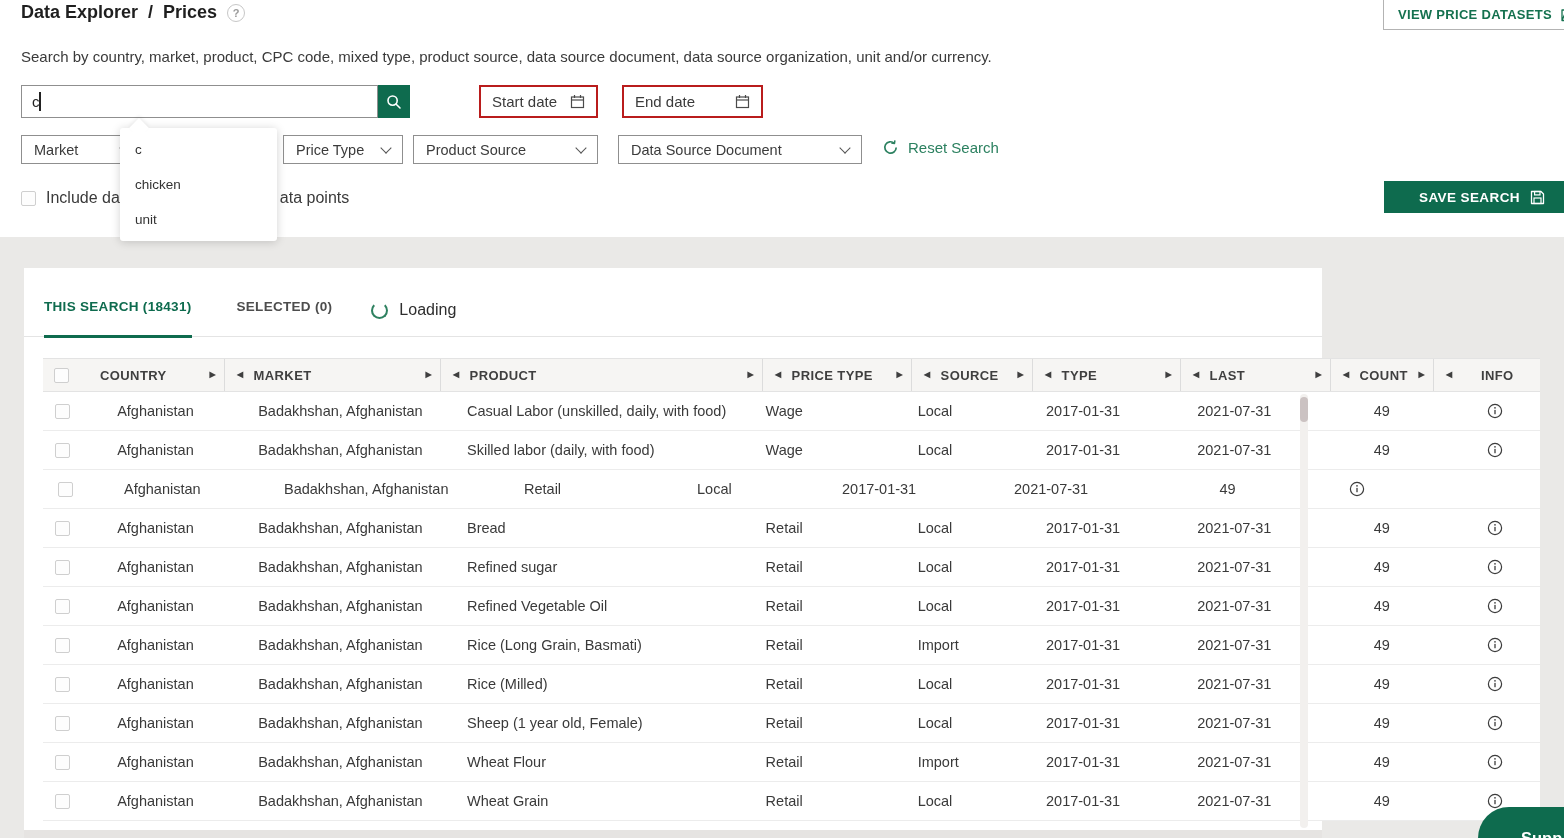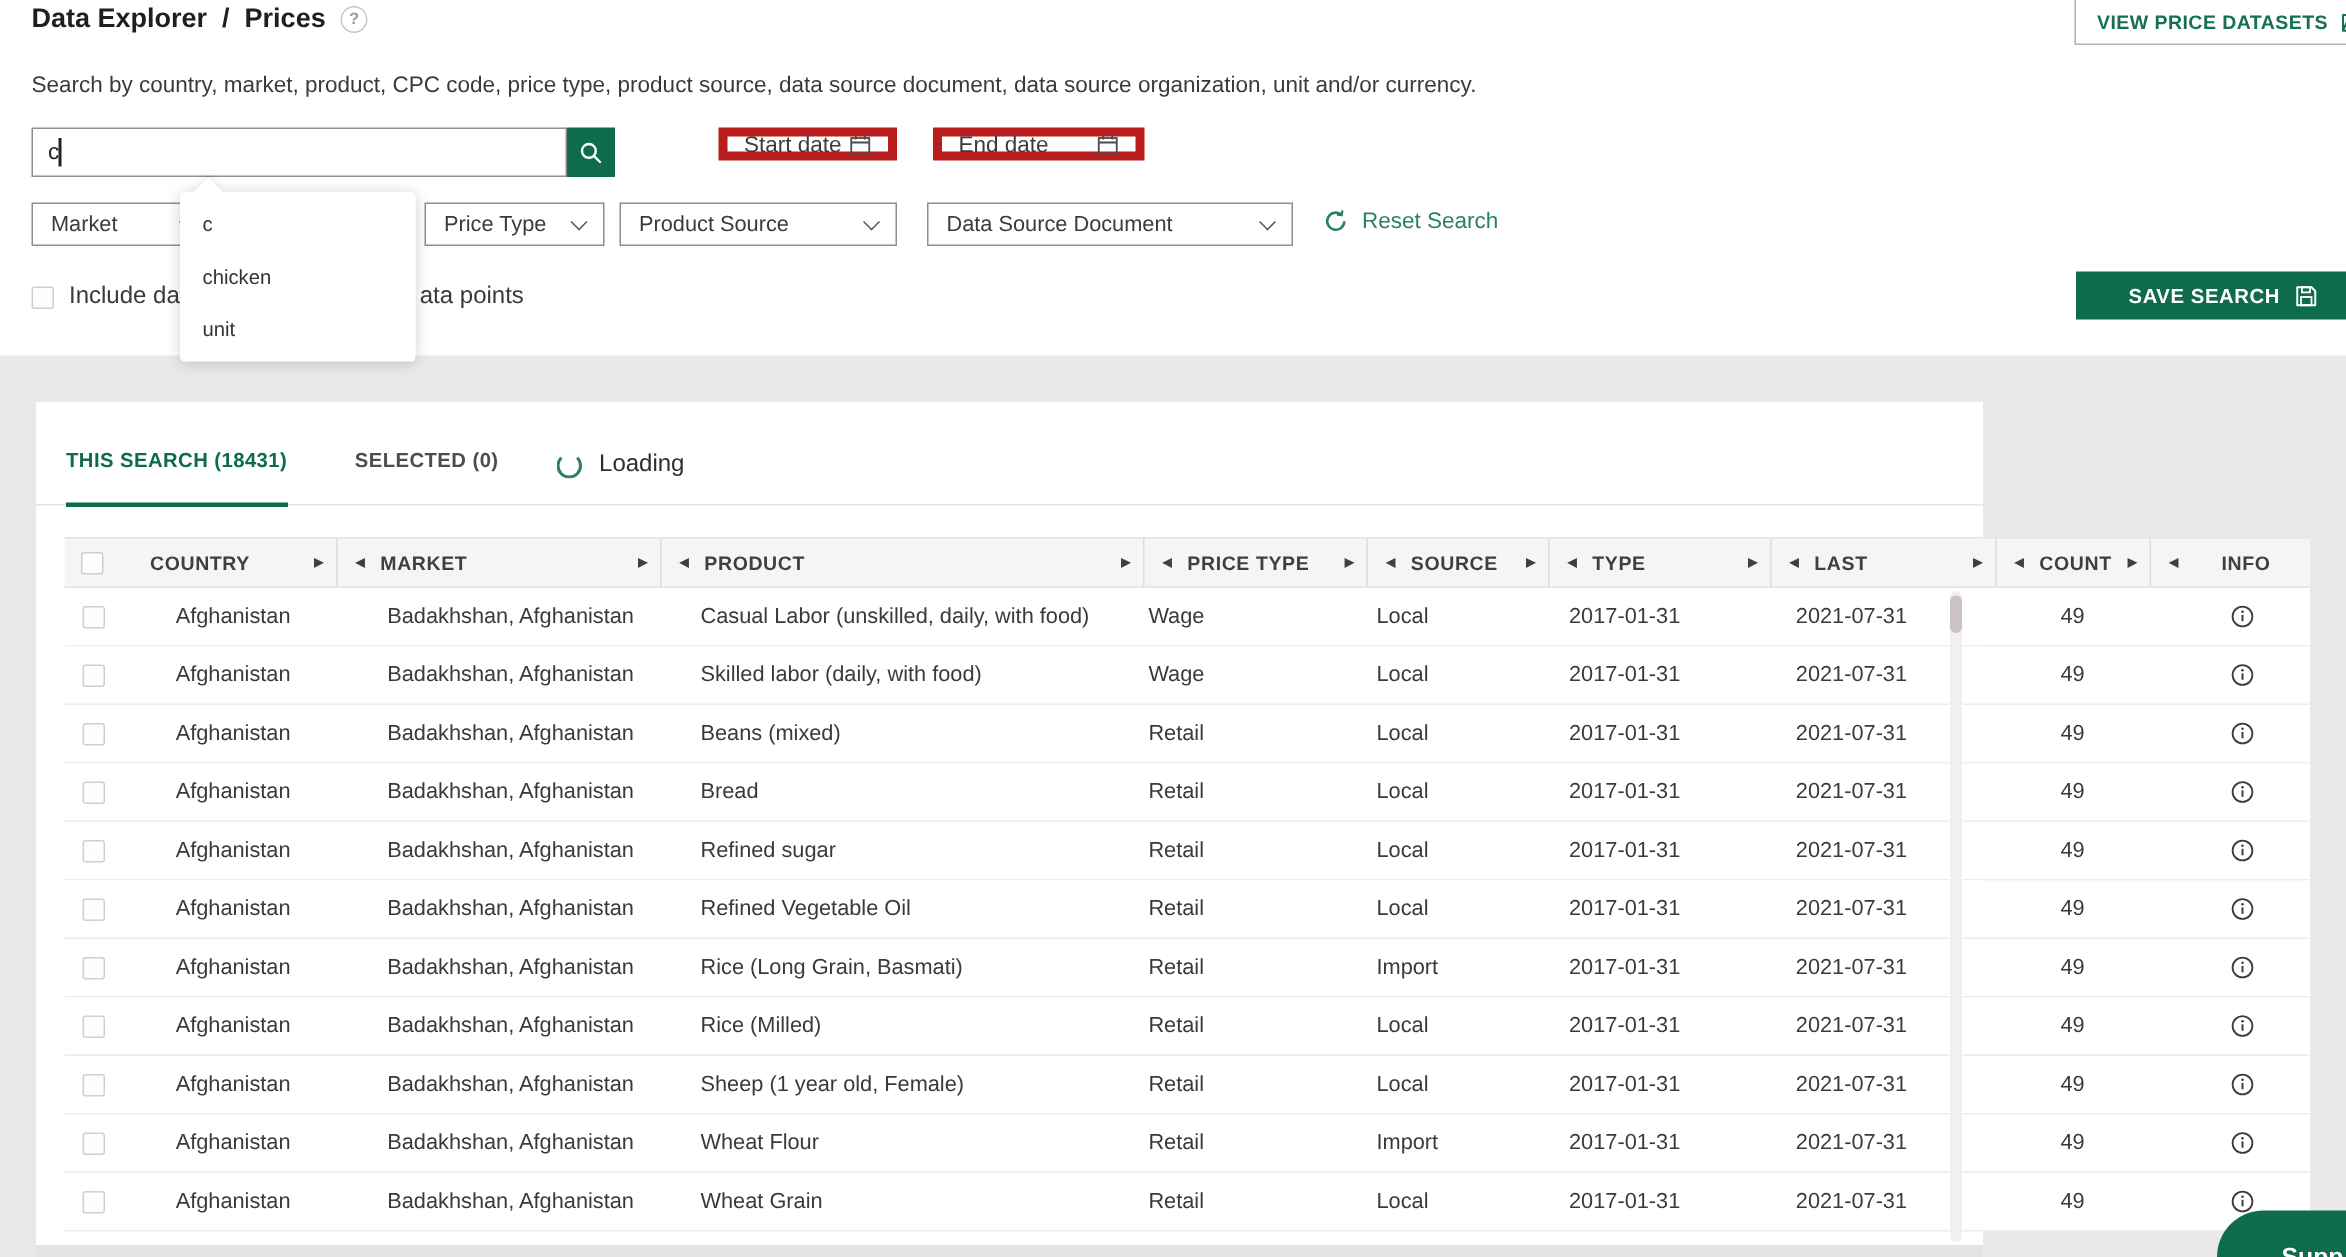--- a/index.html
+++ b/index.html
@@ -18,21 +18,21 @@
 
   .search-wrap { position:absolute; left:21px; top:85px; width:357px; height:33px; }
   .search-input { width:100%; height:100%; border:1px solid #8f8f8f; padding:0 10px; font-size:15px;
     color:#222; outline:none; font-family:inherit; }
   .search-caret { position:absolute; left:18px; top:7px; width:1.5px; height:19px; background:#222;
     animation: blink 1.1s step-end infinite; }
   @keyframes blink { 50% { opacity:0; } }
   .search-btn { position:absolute; left:378px; top:85px; width:32px; height:33px; background:#0e6b4e;
     border:none; display:flex; align-items:center; justify-content:center; cursor:pointer; }
 
-  .date-box { position:absolute; top:85px; height:22px; border:6px solid #b91c1c; background:#fff;
+  .date-box { position:absolute; top:85px; height:33px; border:2px solid #b91c1c; background:#fff;
     display:flex; align-items:center; justify-content:space-between; padding:0 11px; font-size:15px;
     color:#3b3b3b; cursor:pointer; }
   #start-date { left:479px; width:119px; }
   #end-date { left:622px; width:141px; }
 
   .filter-box { position:absolute; top:135px; height:29px; border:1px solid #8f8f8f; background:#fff;
     display:flex; align-items:center; justify-content:space-between; padding:0 12px; font-size:14.5px;
     color:#3b3b3b; cursor:pointer; }
   #f-market { left:21px; width:121px; }
   #f-pricetype { left:283px; width:120px; }
@@ -112,21 +112,21 @@
 
 <button class="view-btn">
   <span>VIEW PRICE DATASETS</span>
   <span>
     <svg width="17" height="14" viewBox="0 0 17 14">
         <path d="M1 12.5 V2 h4.5 l1.5 2 h7 v2.5 M1 12.5 l2.6-6 h12 l-2.6 6 z" fill="none" stroke="#15714f" stroke-width="1.3" stroke-linejoin="round"></path>
       </svg>
   </span>
 </button>
 
-<p class="desc">Search by country, market, product, CPC code, price type, product source, data source document, data source organization, unit and/or currency.</p>
+<p class="desc">Search by country, market, product, CPC code, mixed type, product source, data source document, data source organization, unit and/or currency.</p>
 
 <div class="search-wrap">
   <input class="search-input" type="text" value="c" style="">
   <span class="search-caret"></span>
 </div>
 <button class="search-btn">
   <span>
     <svg width="16" height="16" viewBox="0 0 16 16">
         <circle cx="6.6" cy="6.6" r="4.6" fill="none" stroke="#fff" stroke-width="1.6"></circle>
         <line x1="10.2" y1="10.2" x2="14" y2="14" stroke="#fff" stroke-width="1.6" stroke-linecap="round"></line>
@@ -309,21 +309,20 @@
               </svg>
             </button>
           </div>
         </div>
         <div class="trow">
           <div class="td c" style="width:45px">
             <span class="cbx"></span>
           </div>
           <div class="td" style="width:136px">Afghanistan</div>
           <div class="td" style="width:216px">Badakhshan, Afghanistan</div>
-          <div class="td" style="width:322px">Beans (mixed)</div>
           <div class="td" style="width:149px">Retail</div>
           <div class="td" style="width:121px">Local</div>
           <div class="td" style="width:148px">2017-01-31</div>
           <div class="td" style="width:150px">2021-07-31</div>
           <div class="td c" style="width:103px">49</div>
           <div class="td c" style="width:107px">
             <button class="info-btn">
               <svg width="16" height="16" viewBox="0 0 16 16">
                 <circle cx="8" cy="8" r="6.6" fill="none" stroke="#3c3c3c" stroke-width="1.2"></circle>
                 <rect x="7.35" y="6.9" width="1.3" height="4.3" fill="#3c3c3c"></rect>

